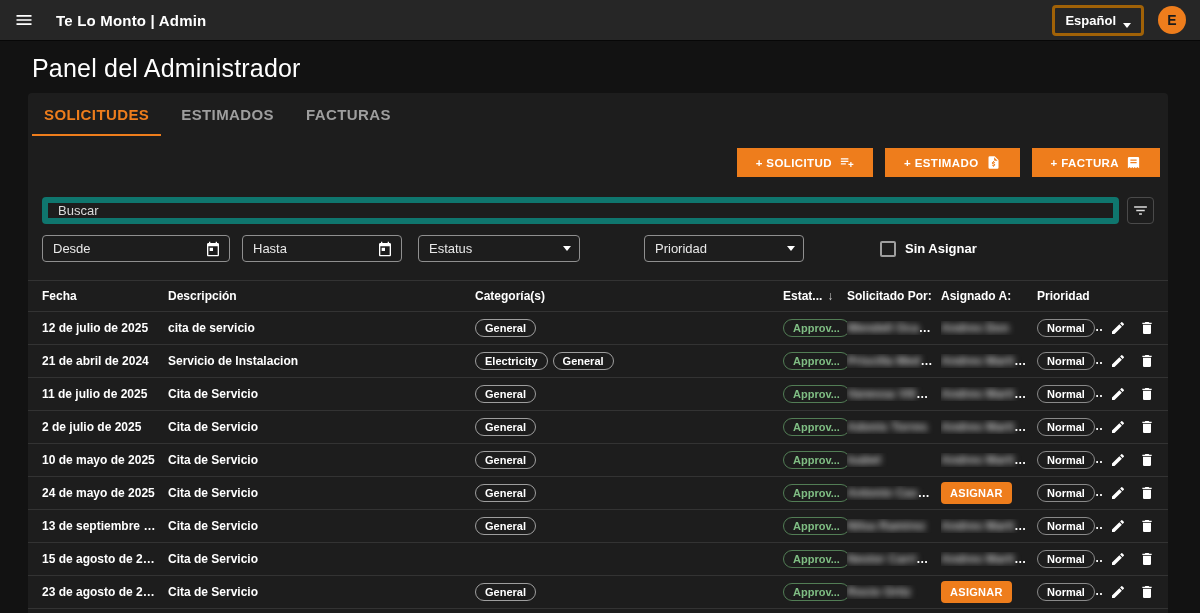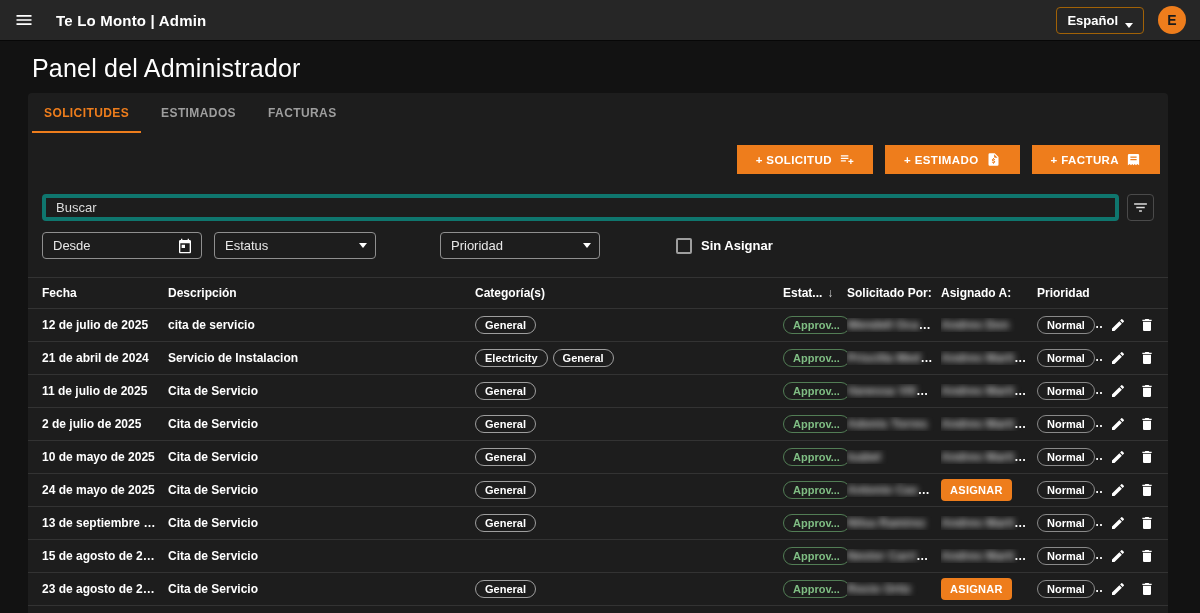--- a/index.html
+++ b/index.html
@@ -16,21 +16,21 @@
     height:40px; background:#262626;
     display:flex; align-items:center;
     padding:0 14px; gap:14px;
     box-shadow:0 1px 0 rgba(0,0,0,.6);
   }
   .icon-btn { background:none; border:none; cursor:pointer; color:#fff; display:flex; align-items:center; }
   .appbar-title { font-size:15px; font-weight:bold; letter-spacing:.2px; margin-left:8px; }
   .appbar-spacer { flex:1; }
   .lang-btn {
     display:flex; align-items:flex-end; gap:7px;
-    border:1px solid #a16207; border-radius:4px;
+    border:3px solid #a16207; border-radius:4px;
     background:transparent; color:#fff;
     font-size:13px; font-weight:bold; padding:5px 10px; cursor:pointer;
     font-family:"Liberation Sans", sans-serif;
   }
   .caret { width:0; height:0; border-left:4px solid transparent; border-right:4px solid transparent; border-top:5px solid #fff; }
   .avatar {
     width:28px; height:28px; border-radius:50%;
     background:#ee7d1c; color:#1b1b1b;
     display:flex; align-items:center; justify-content:center;
     font-size:14px; font-weight:bold; cursor:pointer;
@@ -43,58 +43,58 @@
     width:1140px; margin-left:28px;
     background:#1d1d1d; border-radius:4px;
     padding-bottom:4px;
   }
 
   
   .tabs { display:flex; gap:8px; padding:0 4px; }
   .tab {
     background:none; border:none; cursor:pointer;
     font-family:"Liberation Sans", sans-serif;
-    font-size:12px; font-weight:bold; letter-spacing:.4px;
+    font-size:15px; font-weight:bold; letter-spacing:.4px;
     color:#9e9e9e; padding:13px 12px 11px 12px;
     border-bottom:2px solid transparent;
   }
   .tab.active { color:#ee7d1c; border-bottom-color:#ee7d1c; }
 
   
   .toolbar { display:flex; justify-content:flex-end; gap:12px; padding:12px 8px 10px 14px; }
   .btn-orange {
     display:flex; align-items:center; gap:7px;
     background:#ee7d1c; color:#fff; border:none; border-radius:0;
     font-family:"Liberation Sans", sans-serif;
     font-size:11.5px; font-weight:bold; letter-spacing:.4px;
     padding:7px 19px; cursor:pointer;
   }
 
   
   .filter-area { padding:10px 14px 8px 14px; }
   .search-row { display:flex; align-items:center; gap:8px; }
   .search-input {
     flex:1; height:27px;
-    background:transparent; border:4px solid #0f766e; border-radius:4px;
+    background:transparent; border:6px solid #0f766e; border-radius:4px;
     color:#e8e8e8; font-size:13px; padding:0 10px;
     font-family:"Liberation Sans", sans-serif;
   }
   .search-input::placeholder { color:#dcdcdc; opacity:1; }
   .filter-sq-btn {
     width:27px; height:27px; border:1px solid #4a4a4a; border-radius:4px;
     background:transparent; color:#dcdcdc;
     display:flex; align-items:center; justify-content:center; cursor:pointer;
   }
   .filter-row { display:flex; align-items:center; margin-top:11px; }
   .field {
     height:27px; border:1px solid #8f8f8f; border-radius:4px;
     display:flex; align-items:center; justify-content:space-between;
     padding:0 8px 0 10px; font-size:13px; color:#e8e8e8; cursor:pointer;
   }
-  .f-desde { width:160px; margin-right:12px; }
+  .f-desde { width:188px; margin-right:12px; }
   .f-hasta { width:160px; margin-right:16px; }
   .f-estatus { width:162px; margin-right:64px; }
   .f-prioridad { width:160px; margin-right:28px; }
   .checkbox-wrap { display:flex; align-items:center; gap:9px; cursor:pointer;margin-left:48px; }
   .checkbox { width:16px; height:16px; border:2px solid #9e9e9e; border-radius:2px; background:transparent; }
   .checkbox-label { font-size:13px; font-weight:bold; }
 
   
   .table { margin-top:10px; }
   .tr {
@@ -191,20 +191,26 @@
           </svg>
       </button>
     </div>
     <div class="filter-row">
       <div class="field f-desde">
         <span>Desde</span>
         <svg width="16" height="16" viewBox="0 0 24 24" fill="#fff">
             <path d="M19 3h-1V1h-2v2H8V1H6v2H5c-1.1 0-2 .9-2 2v16c0 1.1.9 2 2 2h14c1.1 0 2-.9 2-2V5c0-1.1-.9-2-2-2zm0 18H5V8h14v13zM7 10h5v5H7z"></path>
           </svg>
       </div>
+      <div class="field f-hasta">
+        <span>Hasta</span>
+        <svg width="16" height="16" viewBox="0 0 24 24" fill="#fff">
+            <path d="M19 3h-1V1h-2v2H8V1H6v2H5c-1.1 0-2 .9-2 2v16c0 1.1.9 2 2 2h14c1.1 0 2-.9 2-2V5c0-1.1-.9-2-2-2zm0 18H5V8h14v13zM7 10h5v5H7z"></path>
+          </svg>
+      </div>
       <div class="field f-estatus">
         <span>Estatus</span>
         <span class="caret"></span>
       </div>
       <div class="field f-prioridad">
         <span>Prioridad</span>
         <span class="caret"></span>
       </div>
       <div class="checkbox-wrap">
         <span class="checkbox"></span>

